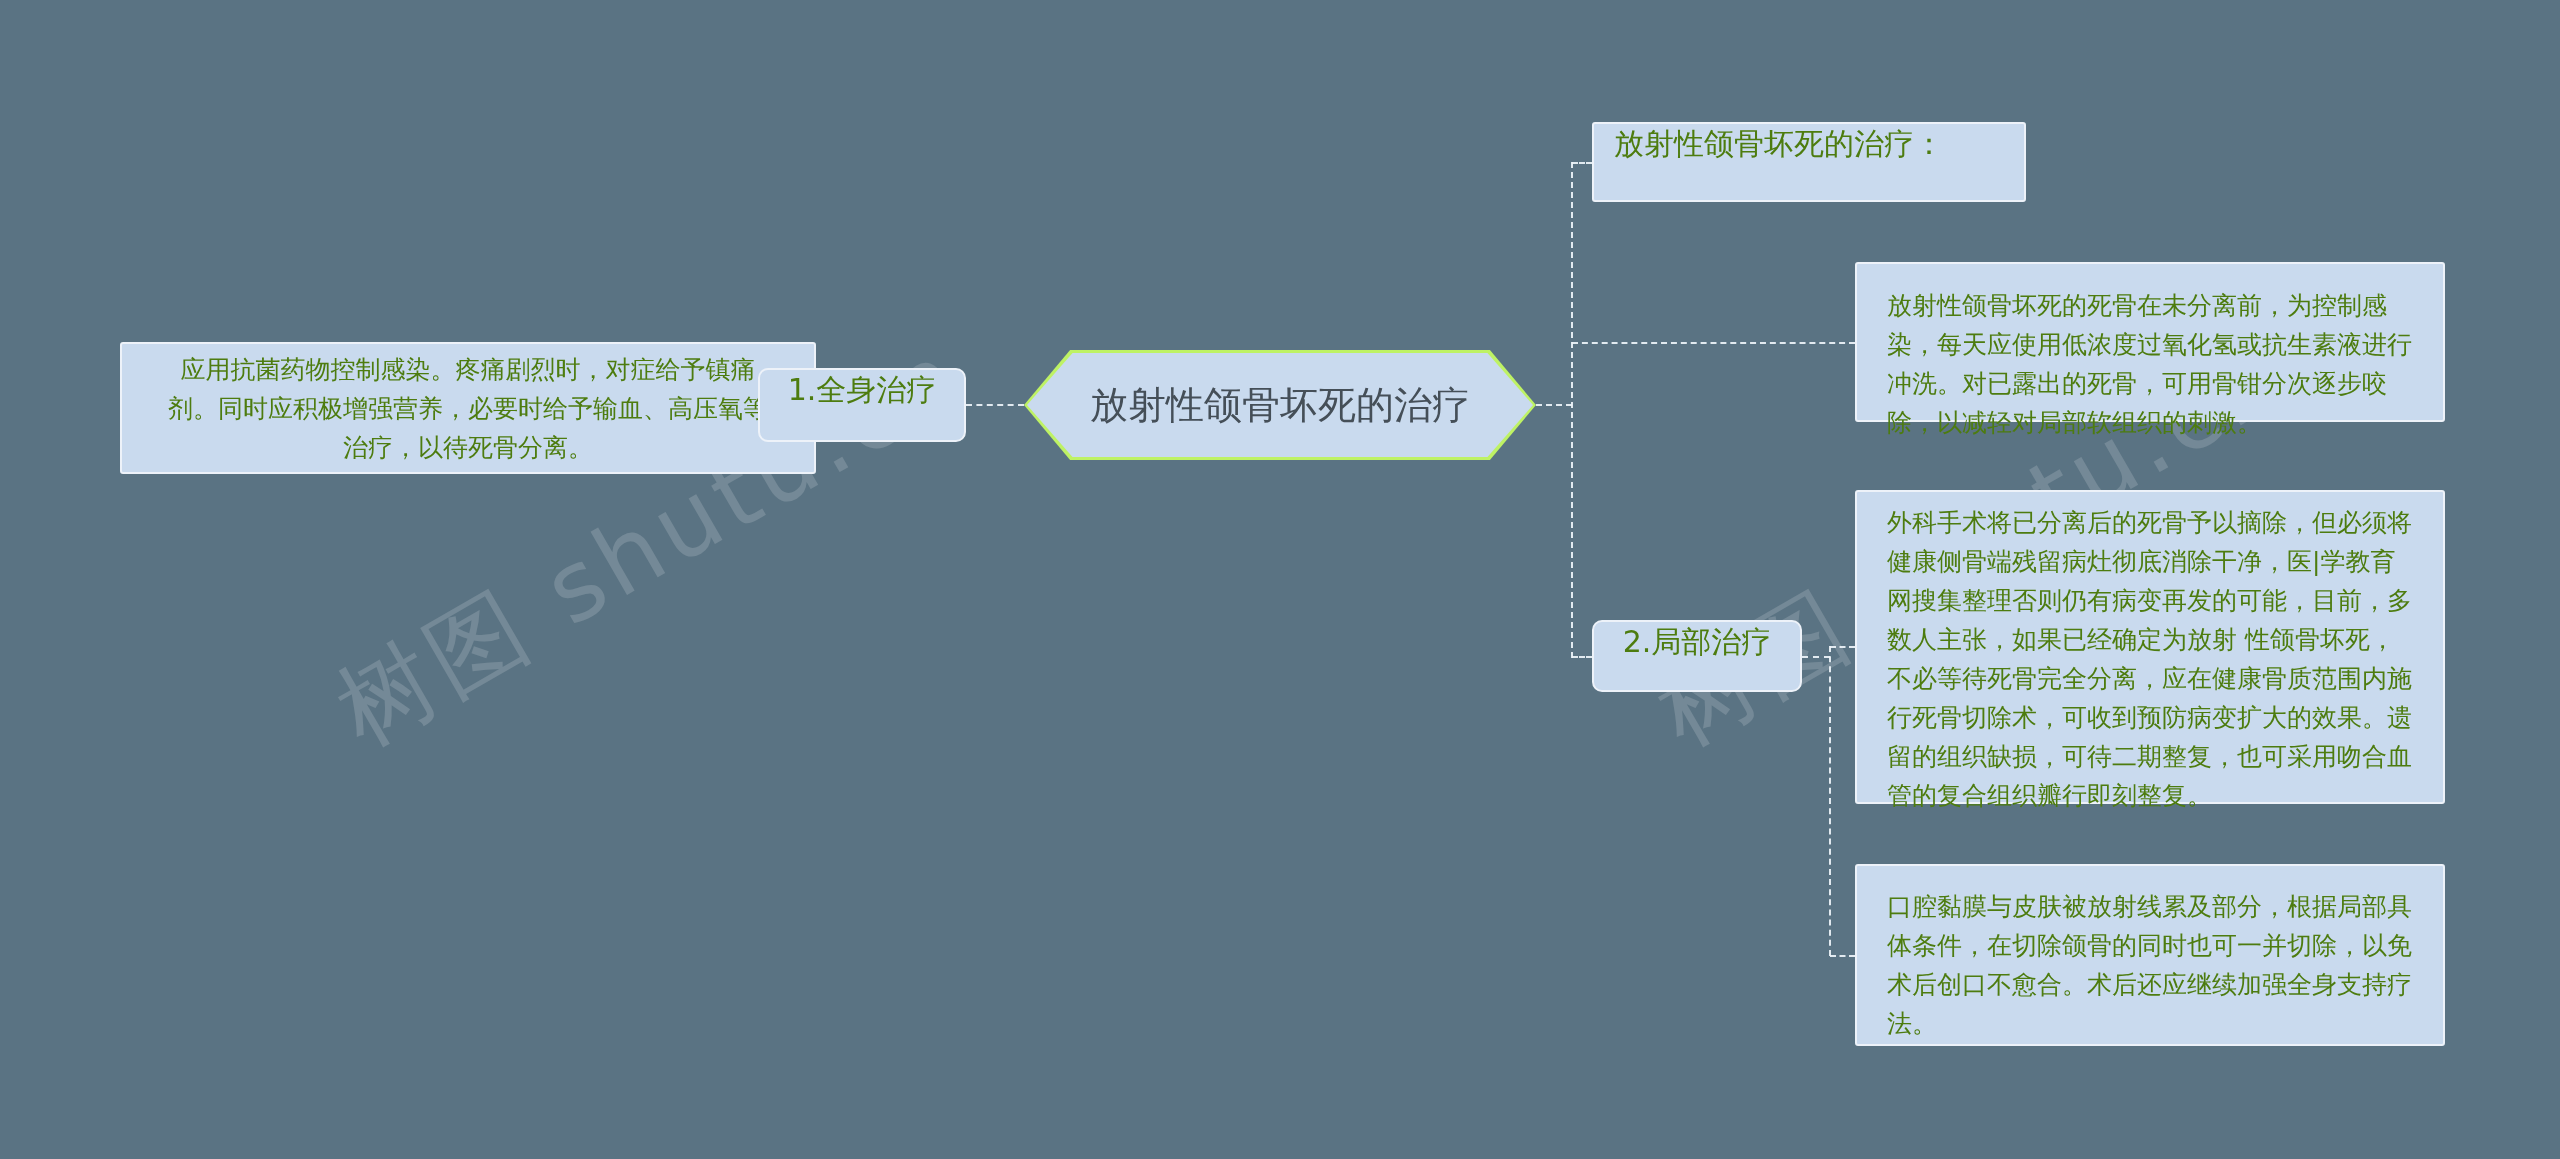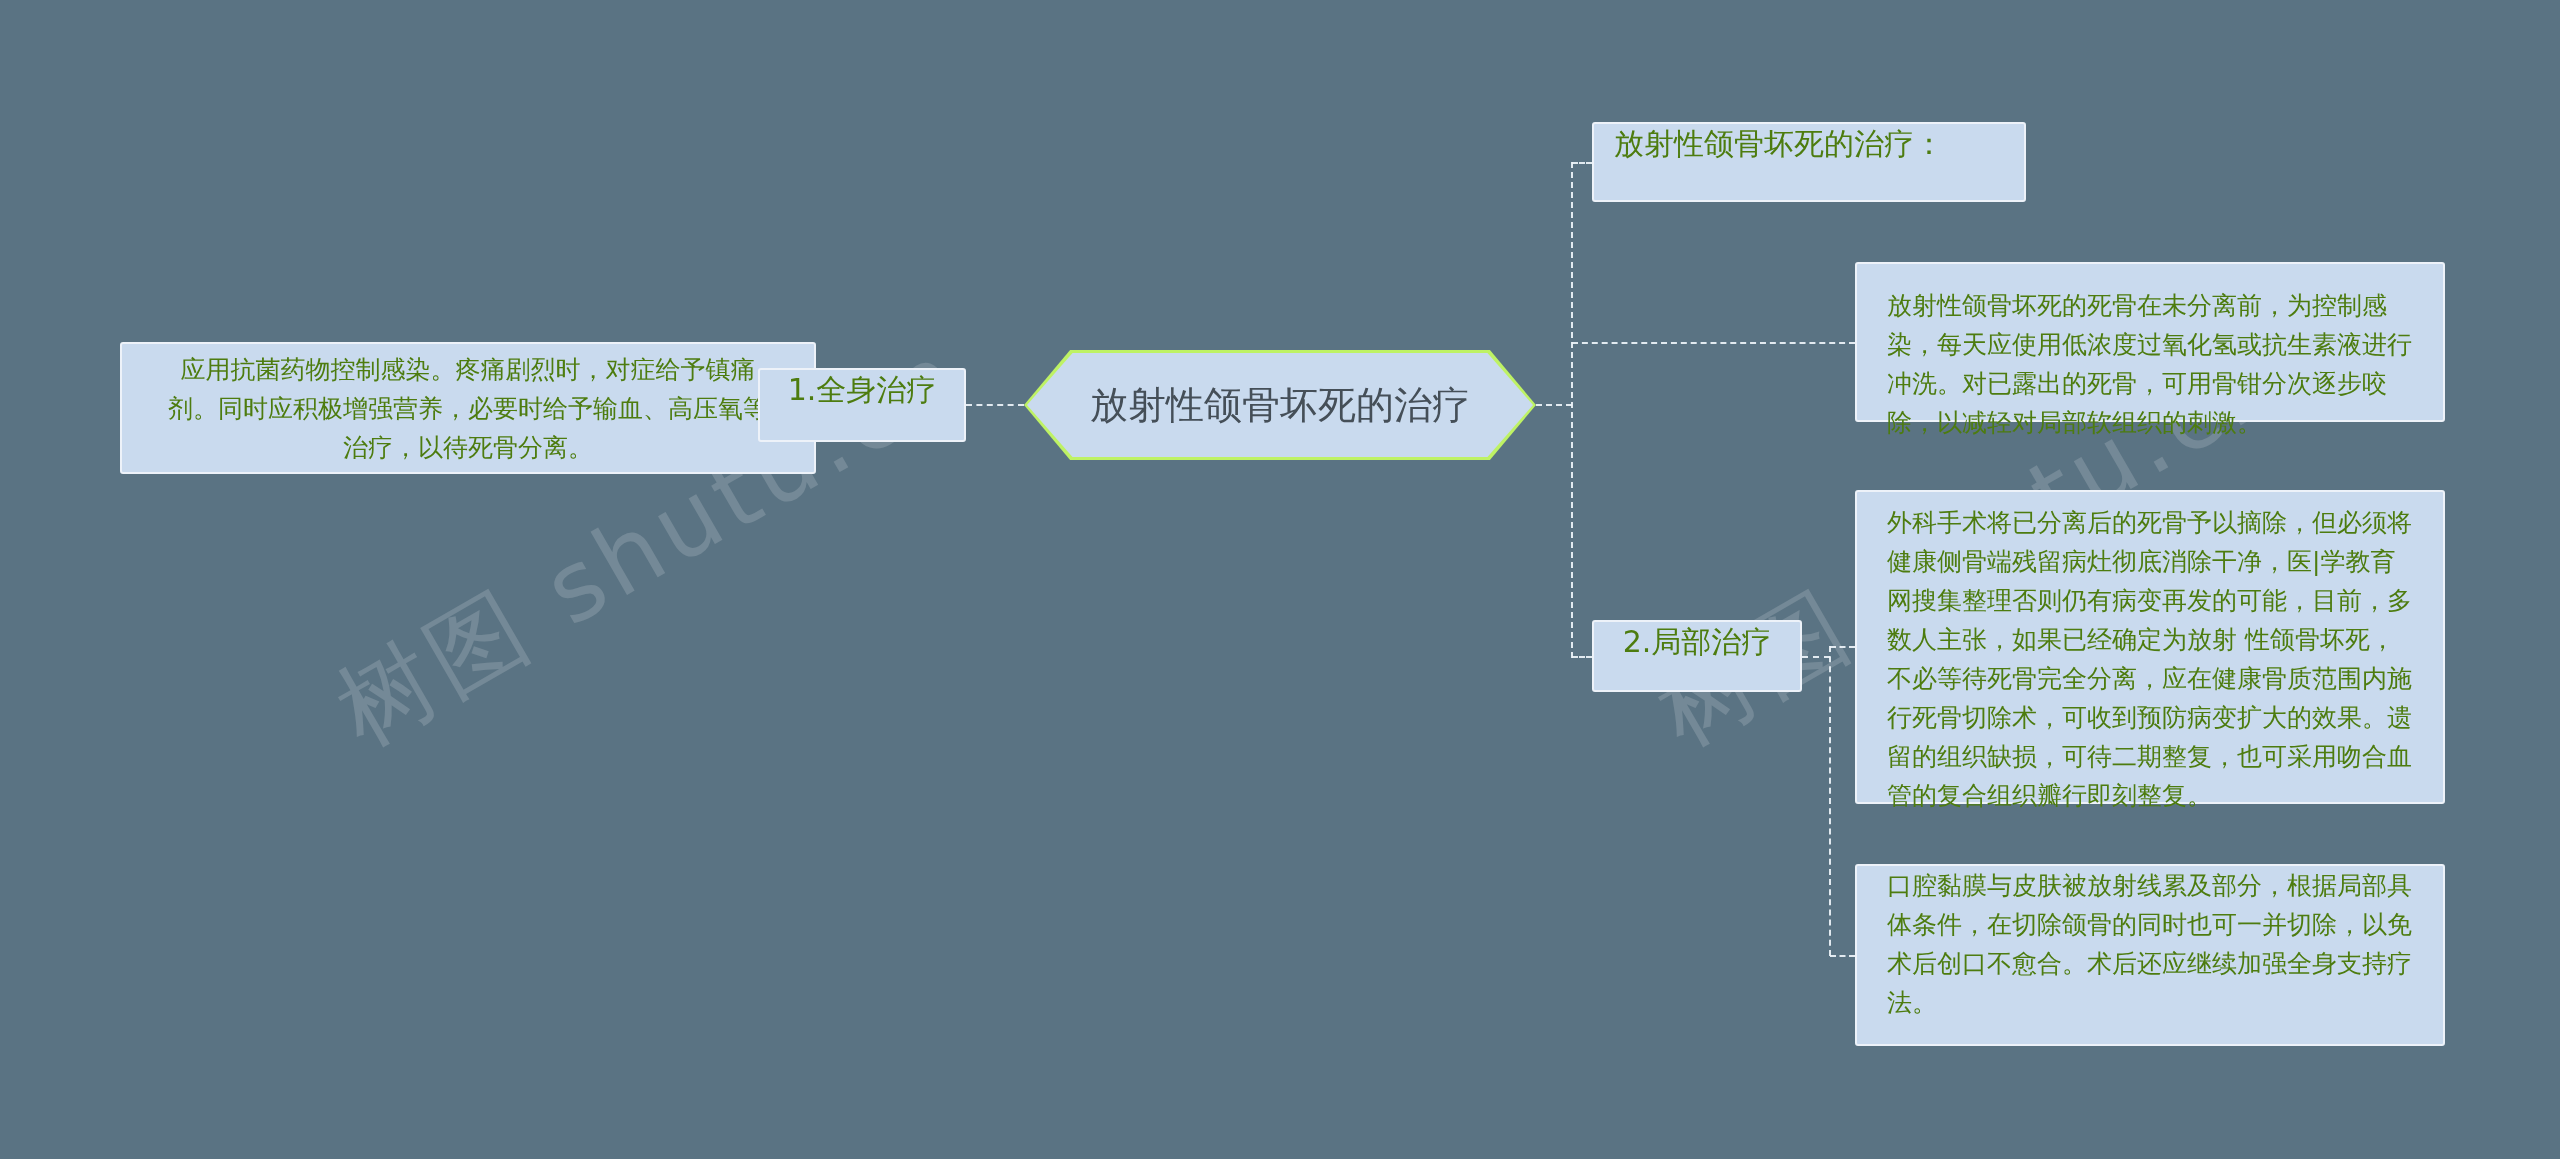--- a/index.html
+++ b/index.html
@@ -29,21 +29,21 @@
     color:#4d7c0f;
     display:flex;align-items:flex-start;justify-content:center;
   }
   .detail-box{
     font-size:25px;line-height:39px;
     border-radius:3px;
     text-align:left;
   }
   .node-box{
     font-size:30px;
-    border-radius:3px;
+    border-radius:10px;
     text-align:center;
   }
   .header-box{
     font-size:30px;
     border-radius:3px;
     justify-content:flex-start;
     padding:0 20px;
   }
 
   
@@ -68,21 +68,21 @@
   .conn-h{position:absolute;z-index:2;height:0;border-top:2px dashed rgba(238,244,250,0.92);}
   .conn-v{position:absolute;z-index:2;width:0;border-left:2px dashed rgba(238,244,250,0.92);}
 
   
   #left-detail   {left:120px;  top:342px; width:696px; height:132px; padding:6px 36px; text-align:center;}
   #node-systemic {left:758px;  top:368px; width:208px; height:74px;}
   #right-header  {left:1592px; top:122px; width:434px; height:80px;}
   #right-box1    {left:1855px; top:262px; width:590px; height:160px; padding:22px 30px;}
   #node-local    {left:1592px; top:620px; width:210px; height:72px;}
   #right-box2    {left:1855px; top:490px; width:590px; height:314px; padding:11px 30px;}
-  #right-box3    {left:1855px; top:864px; width:590px; height:182px; padding:0 30px;}
+  #right-box3    {left:1855px; top:864px; width:590px; height:182px; padding:21px 30px;}
 
   #conn-left-node     {left:702px;  top:404px; width:56px;}
   #conn-node-center   {left:966px;  top:404px; width:58px;}
   #conn-center-spine  {left:1536px; top:404px; width:36px;}
   #spine-vertical     {left:1571px; top:162px; height:496px;}
   #conn-spine-header  {left:1572px; top:162px; width:20px;}
   #conn-spine-box1    {left:1572px; top:342px; width:283px;}
   #conn-spine-local   {left:1572px; top:656px; width:20px;}
   #conn-local-riser   {left:1802px; top:656px; width:28px;}
   #riser-vertical     {left:1829px; top:646px; height:310px;}

